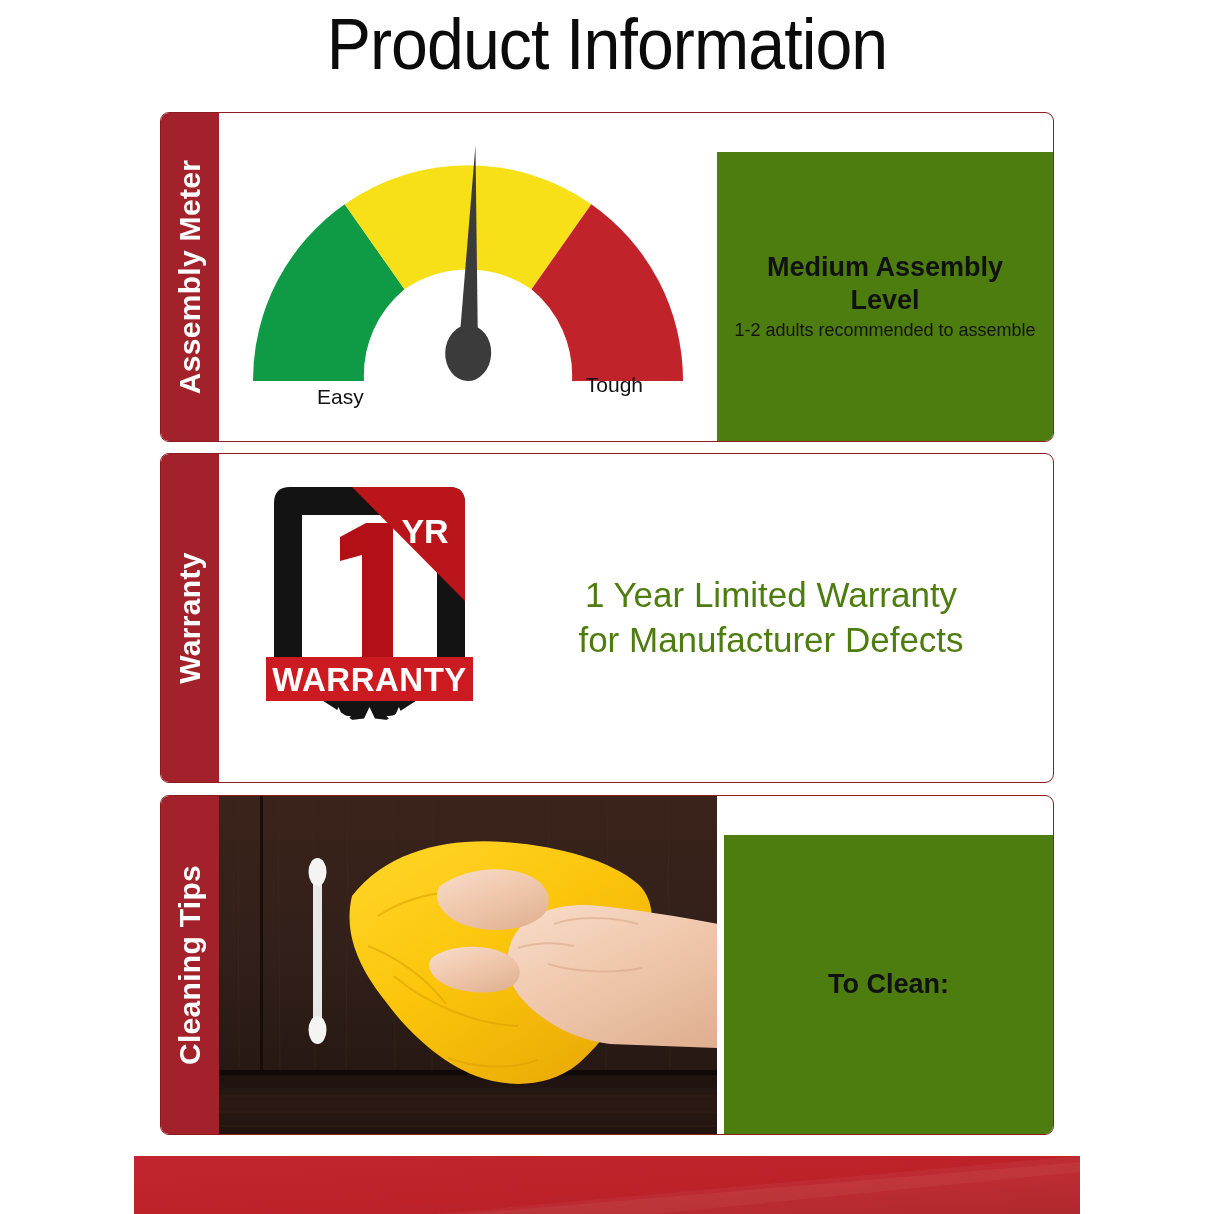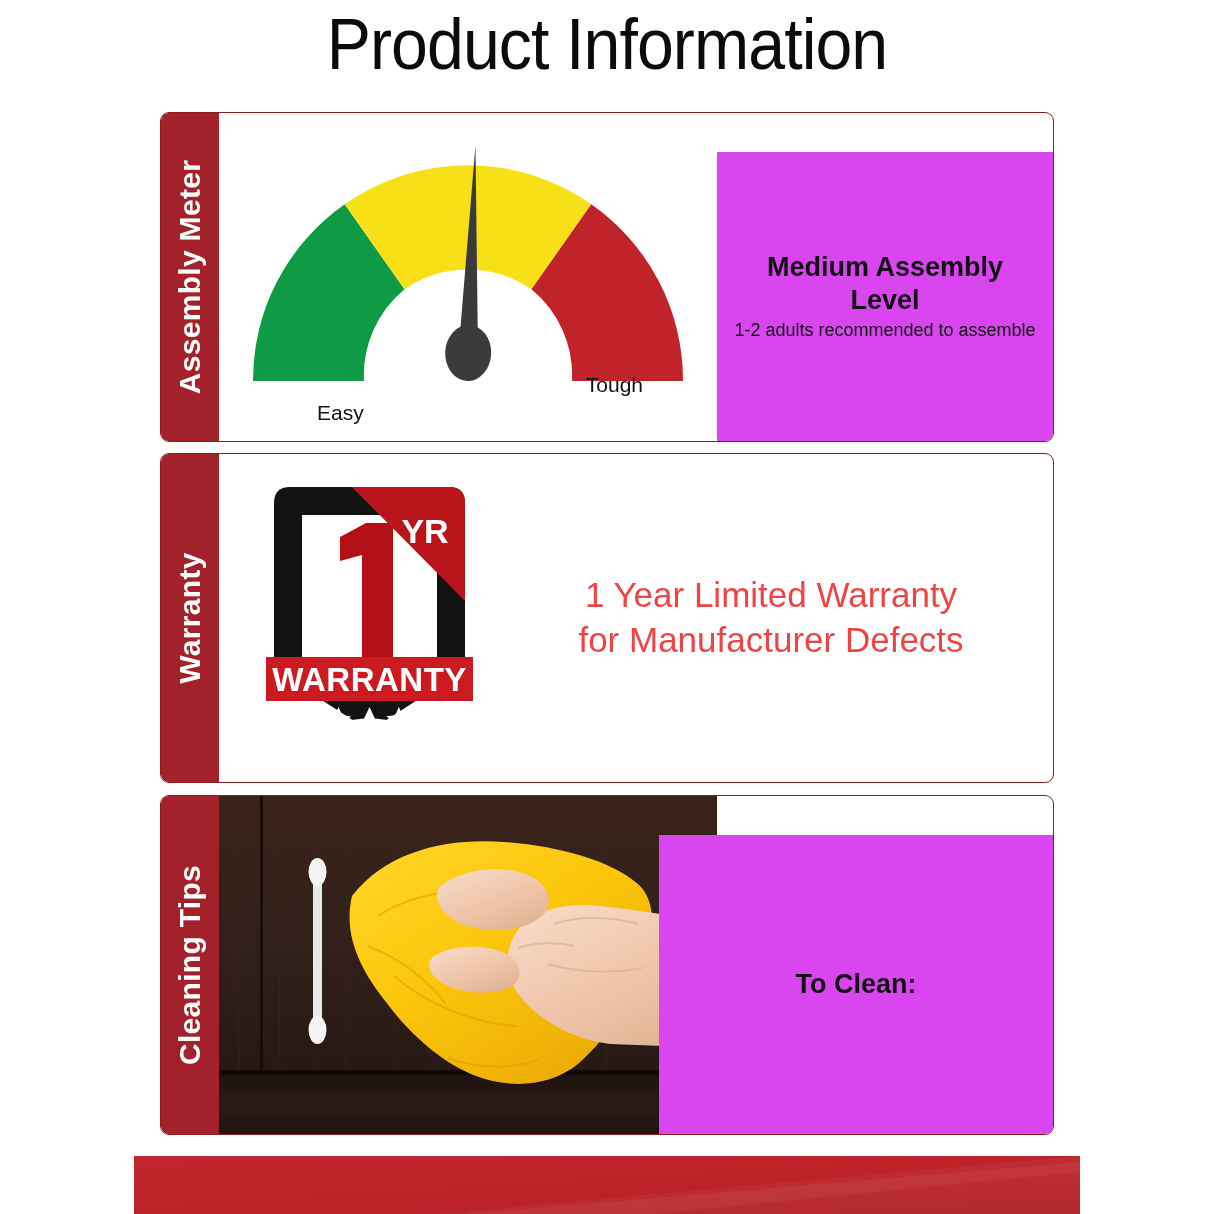--- a/index.html
+++ b/index.html
@@ -70,21 +70,21 @@
     left: 58px;
     top: 0;
     bottom: 0;
     background: #ffffff;
   }
   .panel-right {
     position: absolute;
     right: 0;
     top: 0;
     bottom: 0;
-    background: #d946ef;
+    background: #4d7c0f;
     display: flex;
     flex-direction: column;
     align-items: center;
     justify-content: center;
     text-align: center;
     padding: 0 16px;
     box-sizing: border-box;
     margin-top: 39px;
   }
   .heading-bold {
@@ -115,21 +115,21 @@
     left: 50%;
     transform: translateX(-50%);
     top: 18px;
   }
   .gauge-endlabel {
     position: absolute;
     font-size: 21px;
     color: #111111;
     font-weight: 400;
   }
-  .gauge-endlabel.easy  { left: 98px;  top: 288px; }
+  .gauge-endlabel.easy  { left: 98px;  top: 272px; }
   .gauge-endlabel.tough { right: 74px; top: 260px; }
 
   
   #panel-warranty { top: 453px; height: 330px; }
 
   .warranty-inner {
     position: absolute;
     left: 58px; right: 0; top: 0; bottom: 0;
     display: flex;
     align-items: center;
@@ -140,28 +140,28 @@
     display: flex;
     align-items: flex-end;
     justify-content: center;
     flex: none;
   }
   .warranty-text {
     flex: 1;
     text-align: center;
     font-size: 35px;
     line-height: 1.28;
-    color: #ef4444;
+    color: #4d7c0f;
     padding-right: 30px;
   }
 
   
   #panel-cleaning { top: 795px; height: 340px; }
   #panel-cleaning .panel-left  { left: 58px; right: 336px; overflow: hidden; }
-  #panel-cleaning .panel-right { width: 394px; align-items: center; }
+  #panel-cleaning .panel-right { width: 329px; align-items: center; }
 
   .photo {
     position: absolute;
     inset: 0;
     background: #2a1a14;
     overflow: hidden;
   }
 
   
   .bottom-banner {

